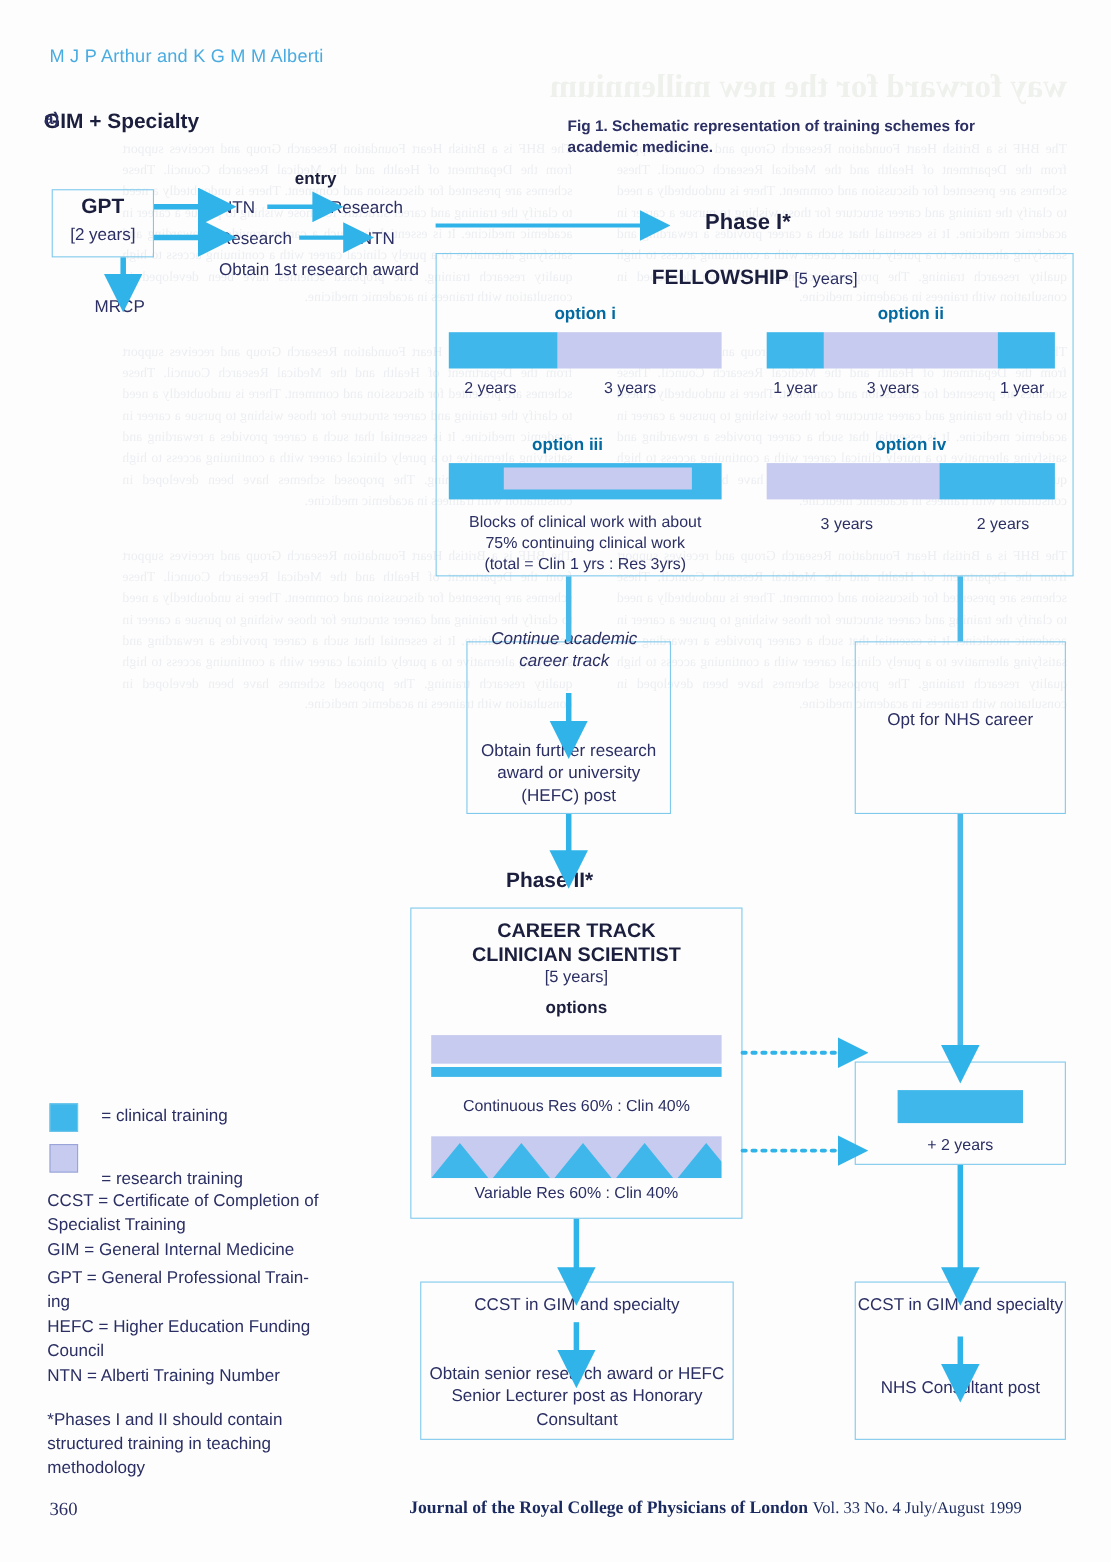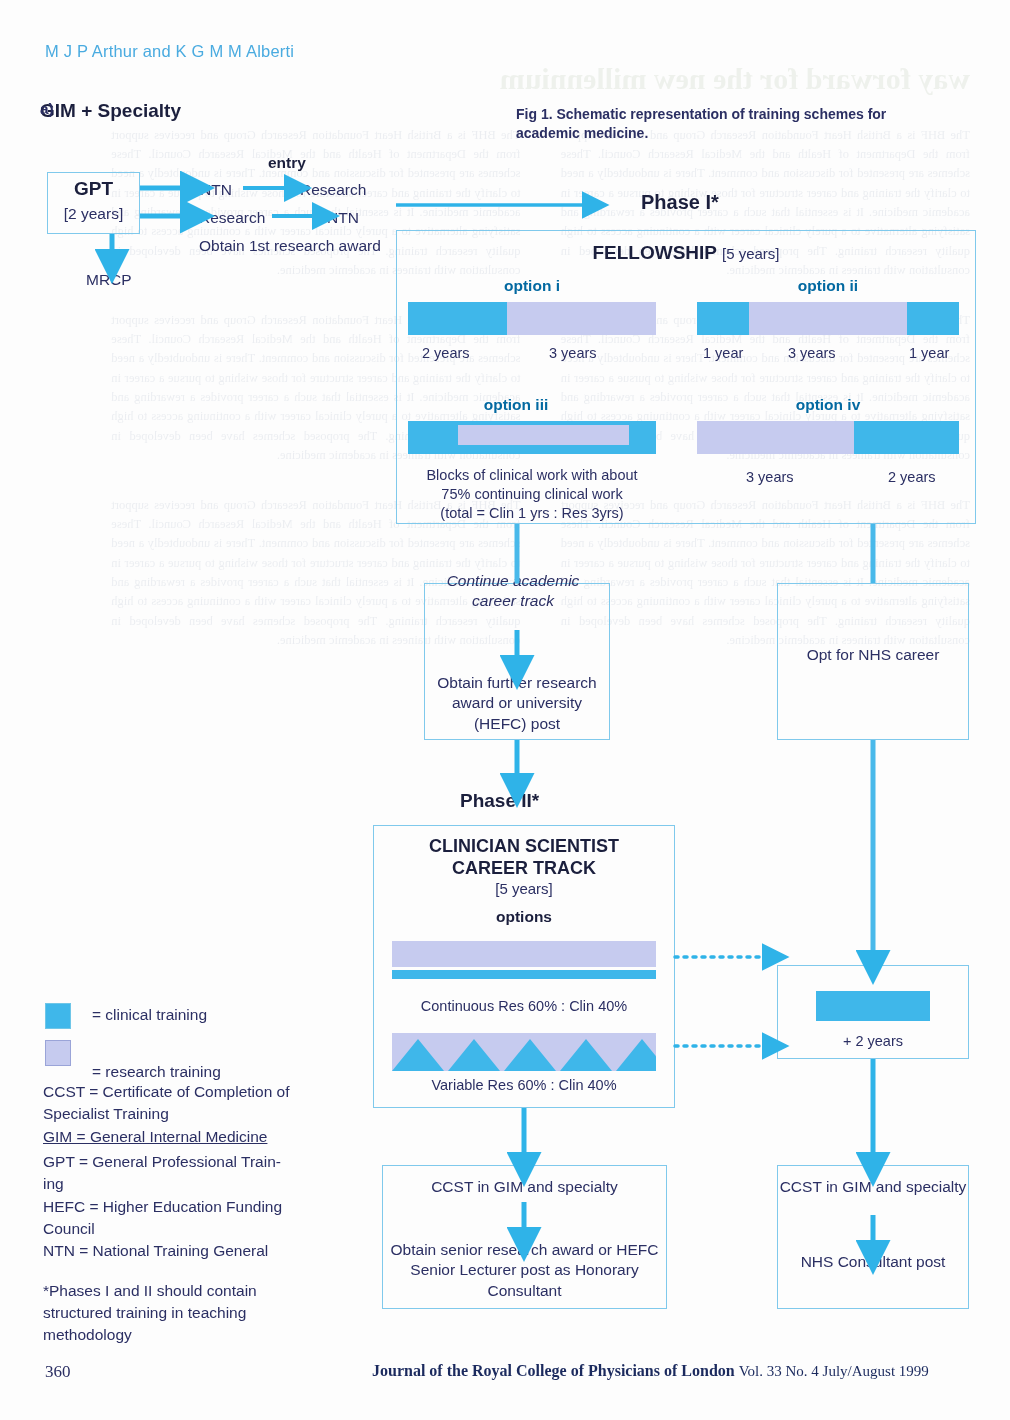--- a/index.html
+++ b/index.html
@@ -204,22 +204,22 @@
 <div class="boxtext" style="left:424px;top:571px;width:178px;font-style:italic;">Continue academic career track</div>
 <div class="boxtext" style="left:424px;top:673px;width:186px;">Obtain further research award or university (HEFC) post</div>
 
 <div class="box opt-nhs-box"></div>
 <div class="boxtext" style="left:777px;top:645px;width:192px;">Opt for NHS career</div>
 
 <div class="abs phase2">Phase II*</div>
 
 <div class="box cts-box"></div>
 <div class="abs cts-title">
+  <div>CAREER TRACK</div>
   <div>CLINICIAN SCIENTIST</div>
-  <div>CAREER TRACK</div>
 </div>
 <div class="abs cts-years">[5 years]</div>
 <div class="abs cts-options">options</div>
 
 <div class="cont-bar">
   <div class="resband"></div>
   <div class="clinband"></div>
 </div>
 <div class="abs cap-cont">Continuous Res 60% : Clin 40%</div>
 
@@ -245,24 +245,24 @@
 <div class="box ccst-r-box"></div>
 <div class="boxtext" style="left:777px;top:1177px;width:192px;">CCST in GIM and specialty</div>
 <div class="boxtext" style="left:777px;top:1252px;width:192px;">NHS Consultant post</div>
 
 <div class="legend-sw clin" style="left:45px;top:1003px;"></div>
 <div class="legend-txt" style="left:92px;top:1006px;">= clinical training</div>
 <div class="legend-sw res" style="left:45px;top:1040px;"></div>
 <div class="legend-txt" style="left:92px;top:1043px;margin-top:20px;">= research training</div>
 
 <div class="abbr" style="top:1081px;">CCST = Certificate of Completion of Specialist Training</div>
-<div class="abbr" style="top:1126px;text-decoration:underline;">GIM = General Internal Medicine</div>
+<div class="abbr" style="top:1126px;">GIM = General Internal Medicine</div>
 <div class="abbr" style="top:1151px;">GPT = General Professional Train-ing</div>
 <div class="abbr" style="top:1196px;">HEFC = Higher Education Funding Council</div>
-<div class="abbr" style="top:1240px;">NTN = National Training General</div>
+<div class="abbr" style="top:1240px;">NTN = Alberti Training Number</div>
 <div class="abbr" style="top:1280px;">*Phases I and II should contain structured training in teaching methodology</div>
 
 <div class="abs pageno">360</div>
 <div class="abs journal">
   <b>Journal of the Royal College of Physicians of London</b>
   <span class="v">Vol. 33 No. 4 July/August 1999</span>
 </div>
 
 <svg class="overlay">
   <defs>

